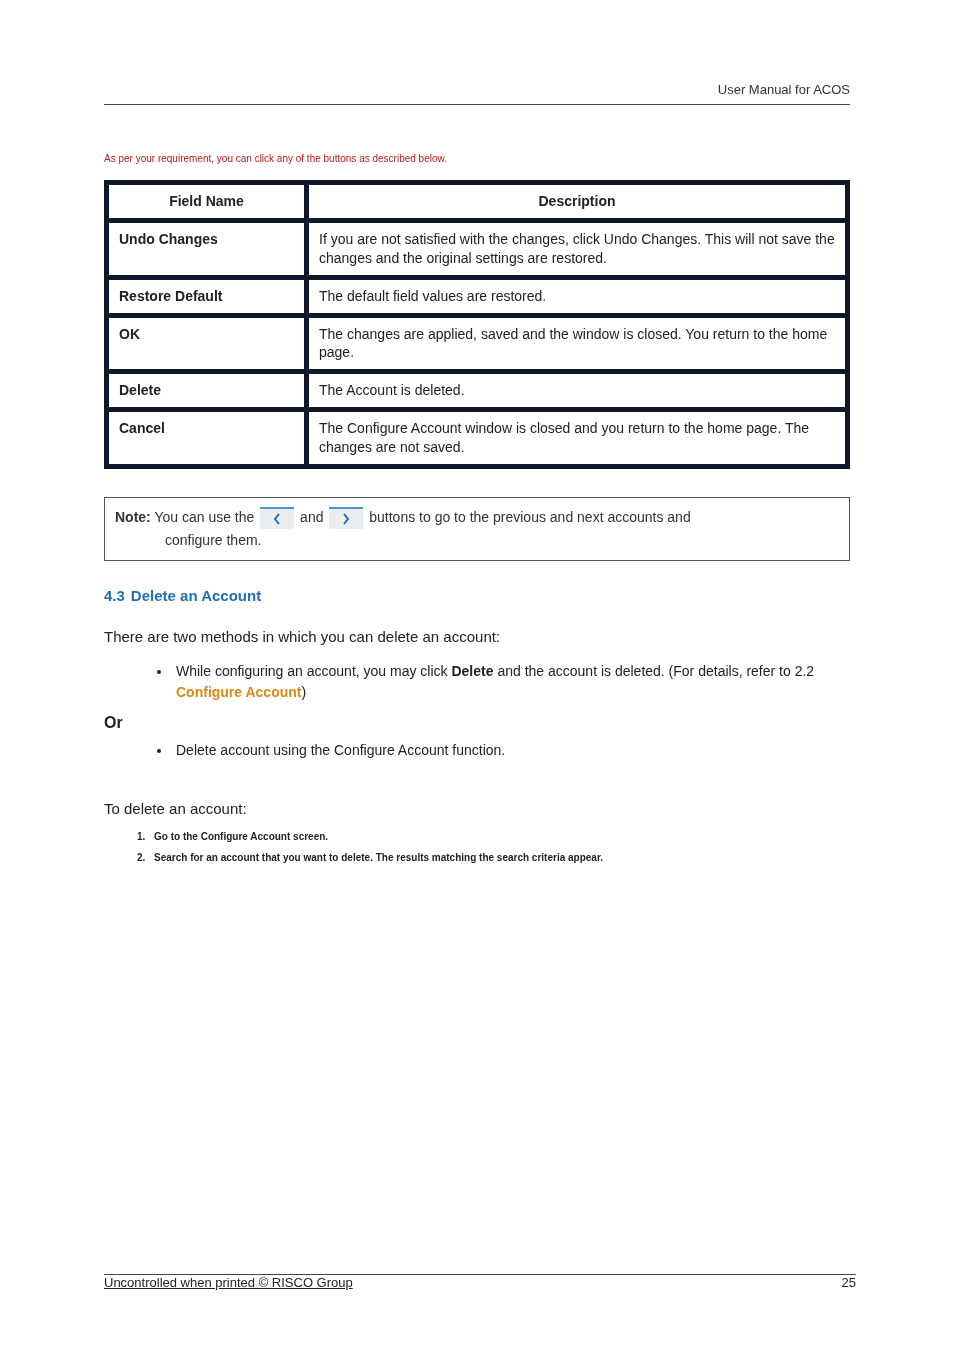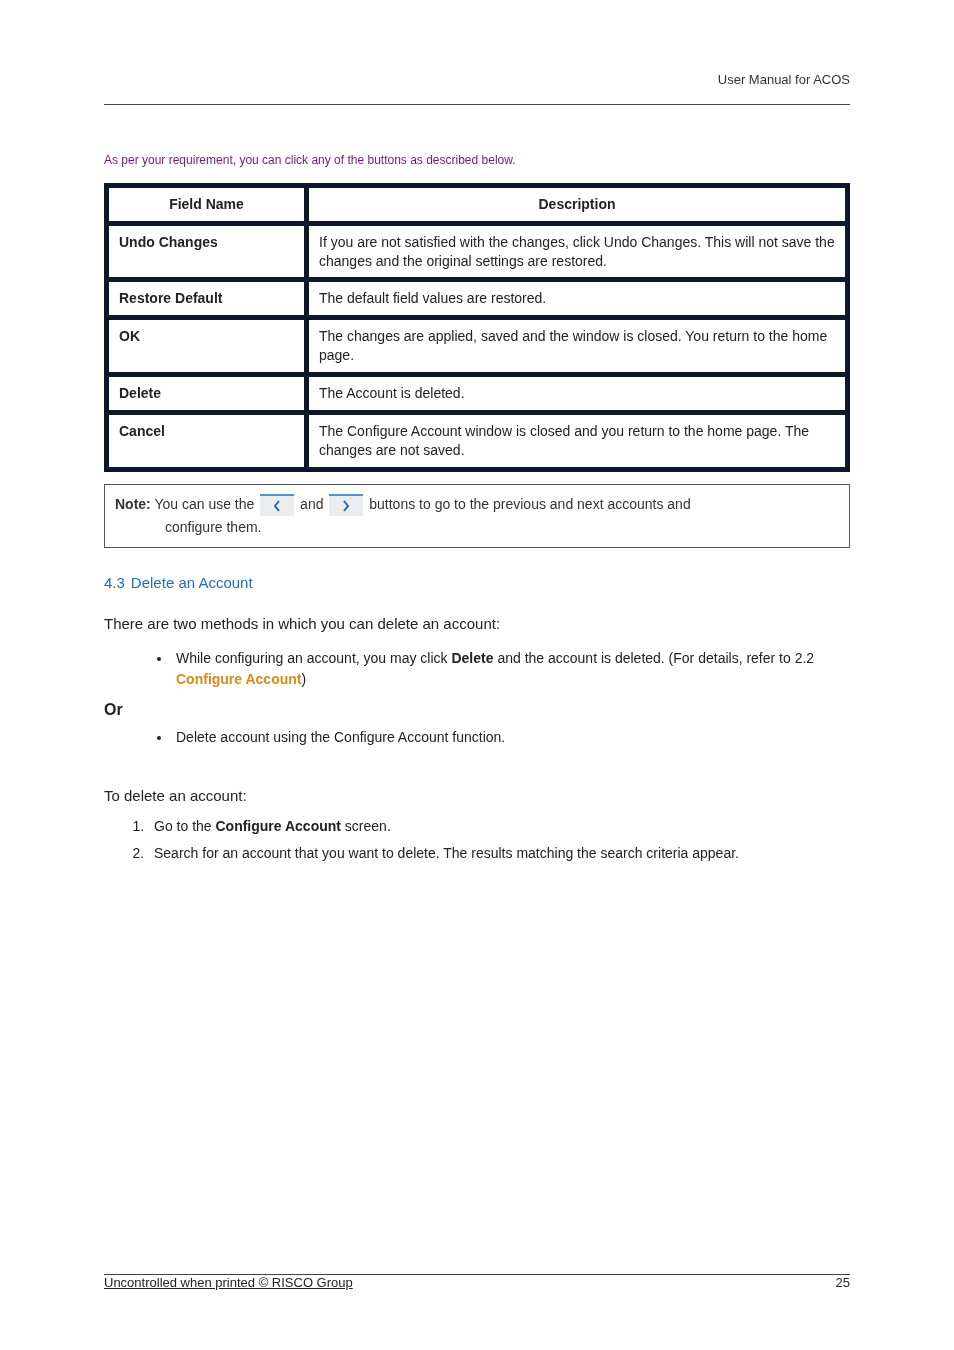--- a/index.html
+++ b/index.html
@@ -7,59 +7,59 @@
     background: #ffffff;
     font-family: "Segoe UI", "Myriad Pro", Arial, sans-serif;
     color: #222;
     width: 954px;
     height: 1350px;
     position: relative;
     padding: 88px 104px 40px 104px;
   }
   .header-right {
     position: absolute;
-    top: 72px;
+    top: 82px;
     right: 104px;
     font-size: 13px;
     color: #333;
   }
   .header-rule {
     position: absolute;
     top: 104px;
     left: 104px;
     right: 104px;
     border-top: 1px solid #444;
   }
   .content {
     margin-top: 64px;
   }
   .intro {
-    font-size: 12px;
-    color: #701a75;
+    font-size: 10px;
+    color: #b91c1c;
     margin-bottom: 14px;
     line-height: 1.4;
   }
   table.fields {
     width: 100%;
     border-collapse: collapse;
     font-size: 14px;
   }
   table.fields th, table.fields td {
     border: 5px solid #0f172a;
     padding: 7px 10px 7px 10px;
     text-align: left;
     vertical-align: top;
     line-height: 1.35;
   }
   table.fields th.fieldname-col { width: 200px; text-align: center; }
   table.fields th.desc-col { text-align: center; }
   table.fields td.fieldname { font-weight: bold; }
   .note-box {
     border: 1px solid #555;
-    margin-top: 12px;
+    margin-top: 28px;
     padding: 8px 10px 8px 10px;
     font-size: 14px;
     color: #333;
     line-height: 1.6;
   }
   .note-label { font-weight: bold; }
   .nav-btn {
     display: inline-block;
     width: 34px;
     height: 22px;
@@ -71,21 +71,21 @@
   }
   .nav-btn svg {
     position: absolute;
     top: 50%; left: 50%;
     transform: translate(-50%, -50%);
   }
   .note-indent { padding-left: 50px; display: block; }
   .section-head {
     margin-top: 26px;
     font-size: 15px;
-    font-weight: normal;
+    font-weight: bold;
     color: #1f6fb2;
   }
   .section-num { color: #1f6fb2; margin-right: 6px; }
   .body-p {
     margin-top: 22px;
     font-size: 15px;
     line-height: 1.4;
   }
   ul.bullets {
     list-style: disc;
@@ -97,28 +97,29 @@
   .link-orange { color: #d98a1a; font-weight: bold; }
   .or-line {
     text-align: left;
     font-weight: bold;
     font-size: 16px;
     margin: 10px 0 8px 0;
   }
   ol.steps {
     list-style: decimal;
     margin: 10px 0 0 44px;
-    font-size: 14px;
+    font-size: 10px;
     line-height: 1.55;
+    font-weight: bold;
   }
   ol.steps li { margin-bottom: 6px; padding-left: 6px; }
   .footer {
     position: absolute;
     left: 104px;
-    right: 104px;
+    right: 98px;
     bottom: 60px;
   }
   .footer-line {
     border-top: 1px solid #444;
     display: flex;
     justify-content: space-between;
     font-size: 13px;
     padding-top: 0;
     margin-top: -1px;
   }

